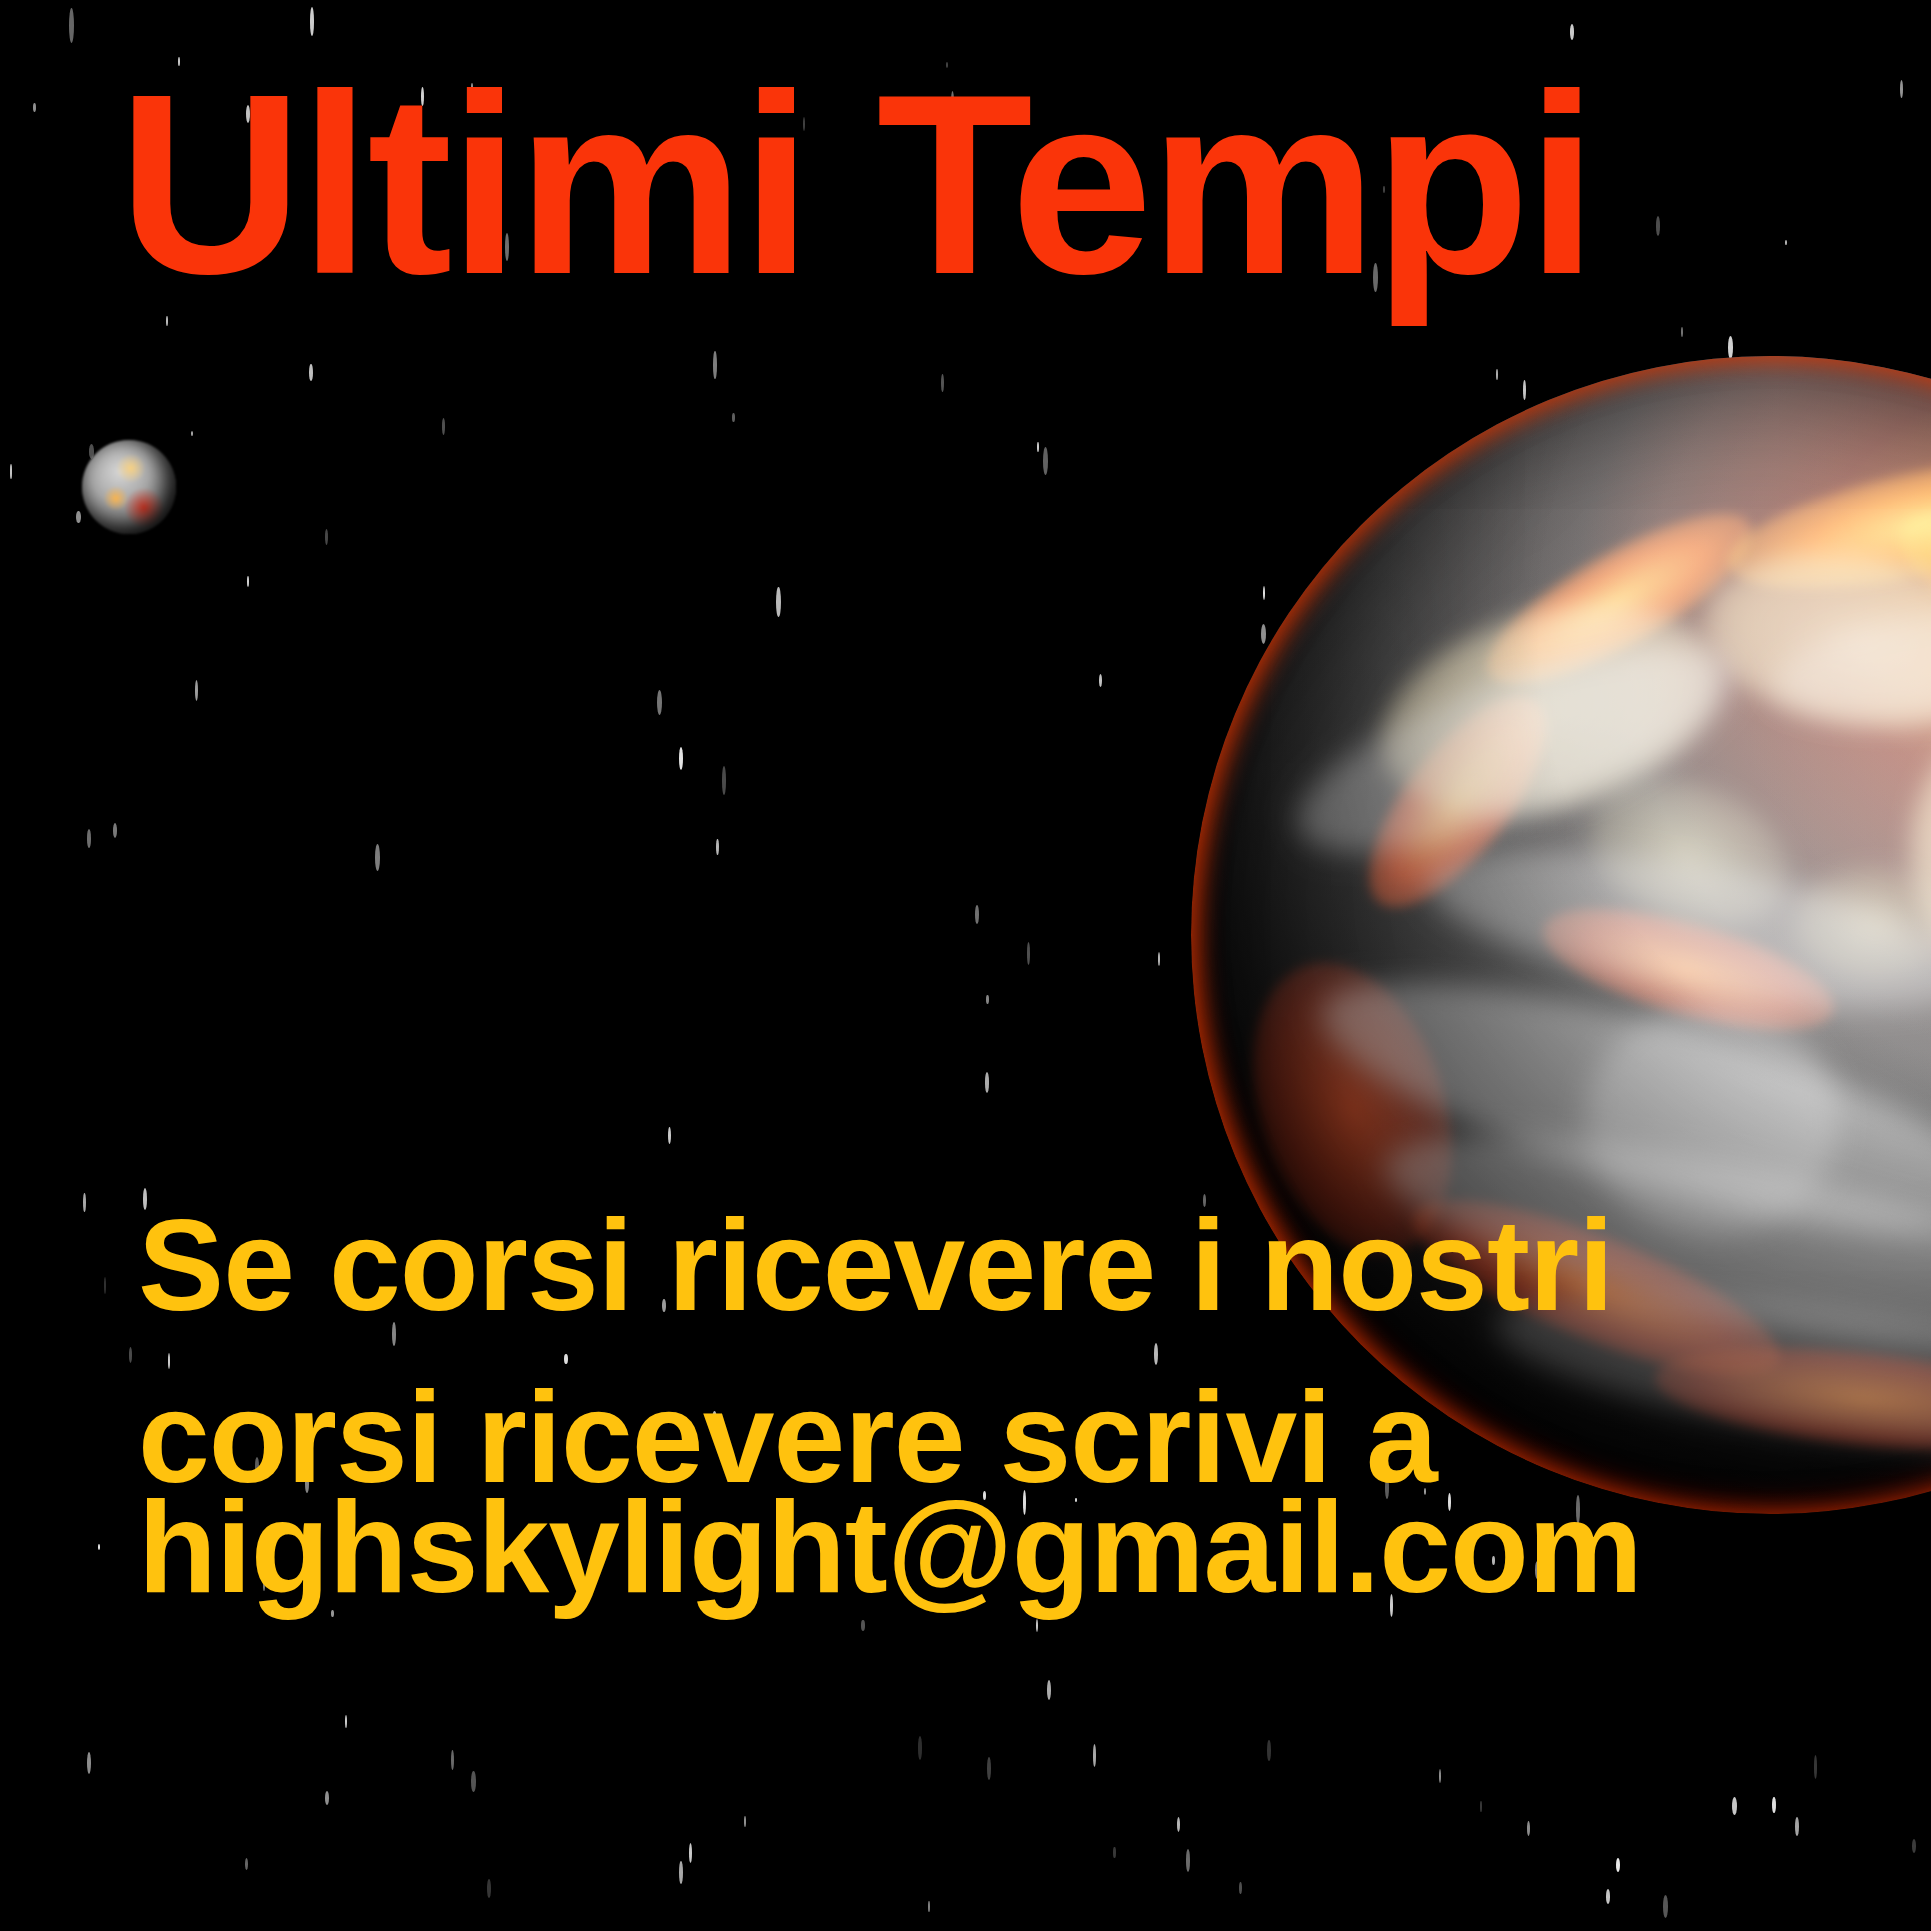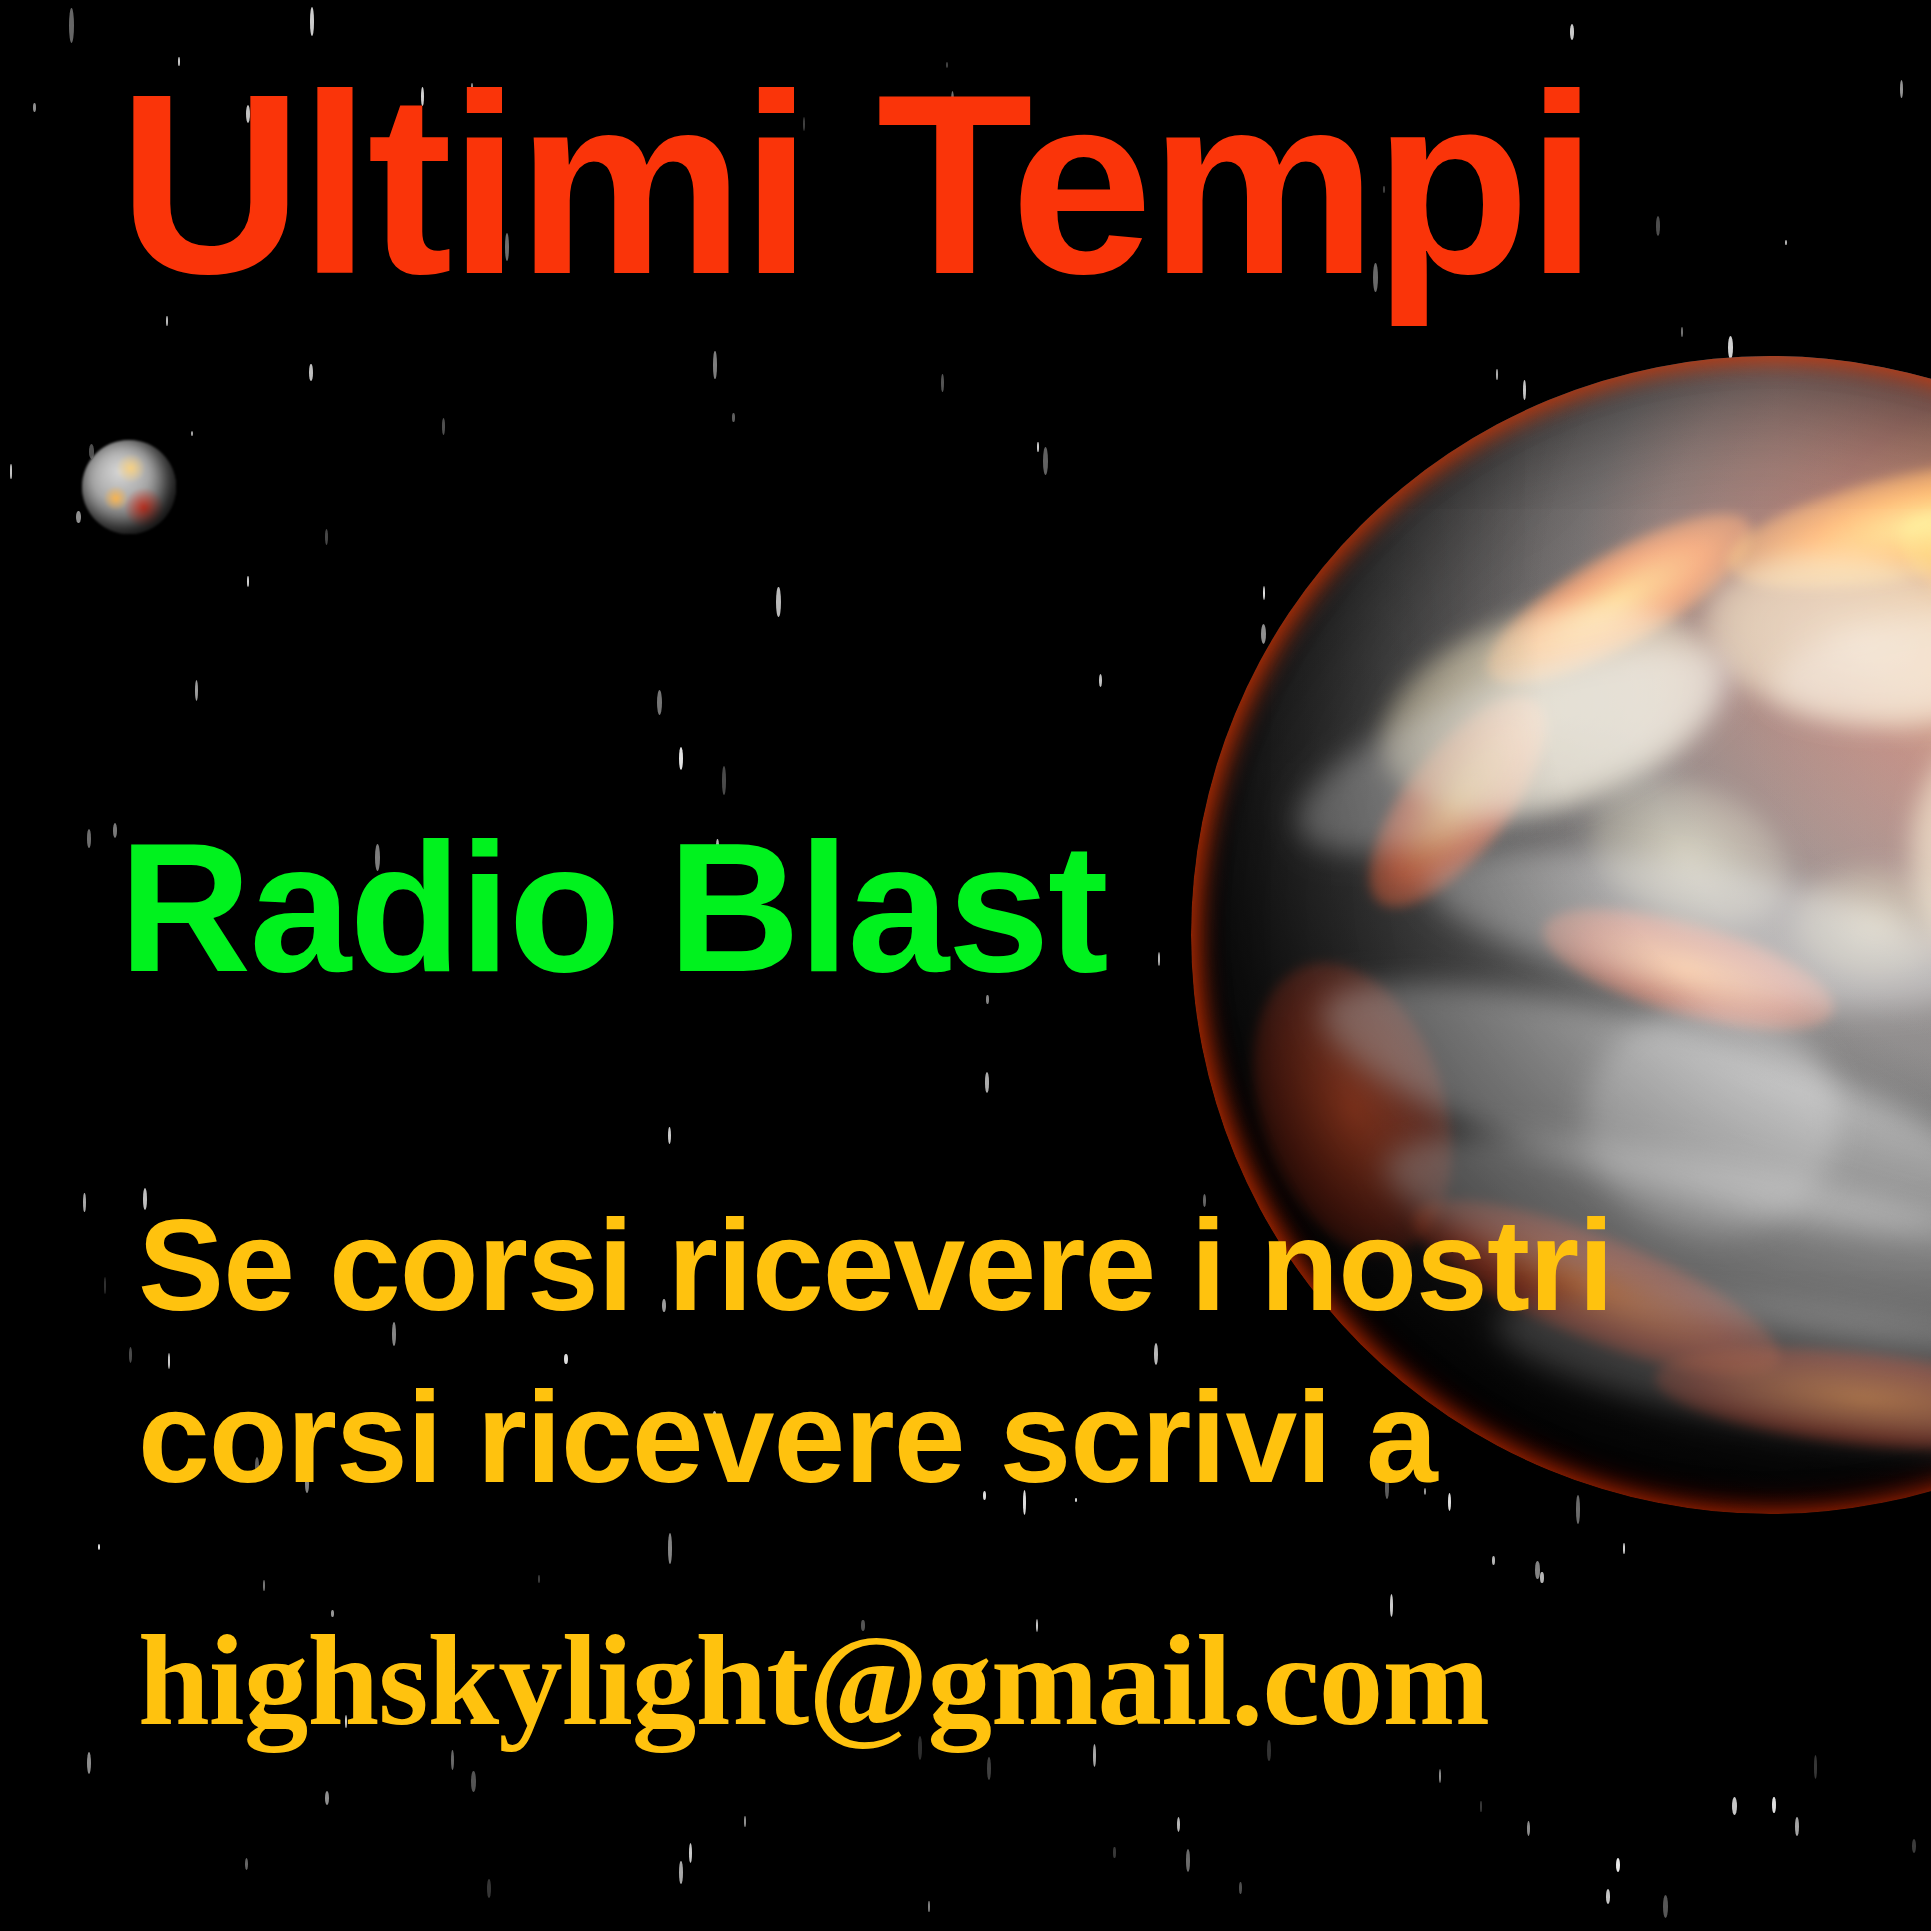--- a/index.html
+++ b/index.html
@@ -145,21 +145,21 @@
     letter-spacing: -1.7px;
   }
   .body-line {
     left: 138px;
     font-size: 129px;
     font-weight: bold;
     letter-spacing: -0.9px;
   }
   #body-line-1 { top: 1201px; }
   #body-line-2 { top: 1373px; }
-  #body-line-3 { top: 1616px; font-family: Liberation Serif, serif; }
+  #body-line-3 { top: 1483px; }
 </style>
 </head>
 <body>
 
 <div id="poster">
 
   <div class="starfield" id="starfield">
       <div class="star" style="left: 471px; top: 83px; width: 2.3px; height: 9px; opacity: 0.59; background: rgb(255, 255, 255);"></div>
       <div class="star" style="left: 113px; top: 823px; width: 4.2px; height: 15.3px; opacity: 0.47; background: rgb(255, 255, 255);"></div>
       <div class="star" style="left: 1870px; top: 1421px; width: 4.5px; height: 21px; opacity: 0.85; background: rgb(255, 255, 255);"></div>
@@ -341,21 +341,20 @@
       <div class="cloud" style="left:50%;top:22%;width:30%;height:9%;opacity:.40;transform:rotate(-8deg);"></div>
       <div class="cloud" style="left:34%;top:56%;width:22%;height:20%;opacity:.42;"></div>
 
       <div class="terminator"></div>
       <div class="limb"></div>
     </div>
   </div>
 
   <div class="txt" id="title-main" style="color:#FA3409;">Ultimi Tempi</div>
 
-  <div class="txt" id="subtitle-main" style="color:#00F21E;">Radio Blast</div>
 
   <div class="txt body-line" id="body-line-1" style="color:#FFC20E;">Se corsi ricevere i nostri</div>
 
   <div class="txt body-line" id="body-line-2" style="color:#FFC20E;">corsi ricevere scrivi a</div>
 
   <div class="txt body-line" id="body-line-3" style="color:#FFC20E;">highskylight@gmail.com</div>
 
 </div>
 
 

